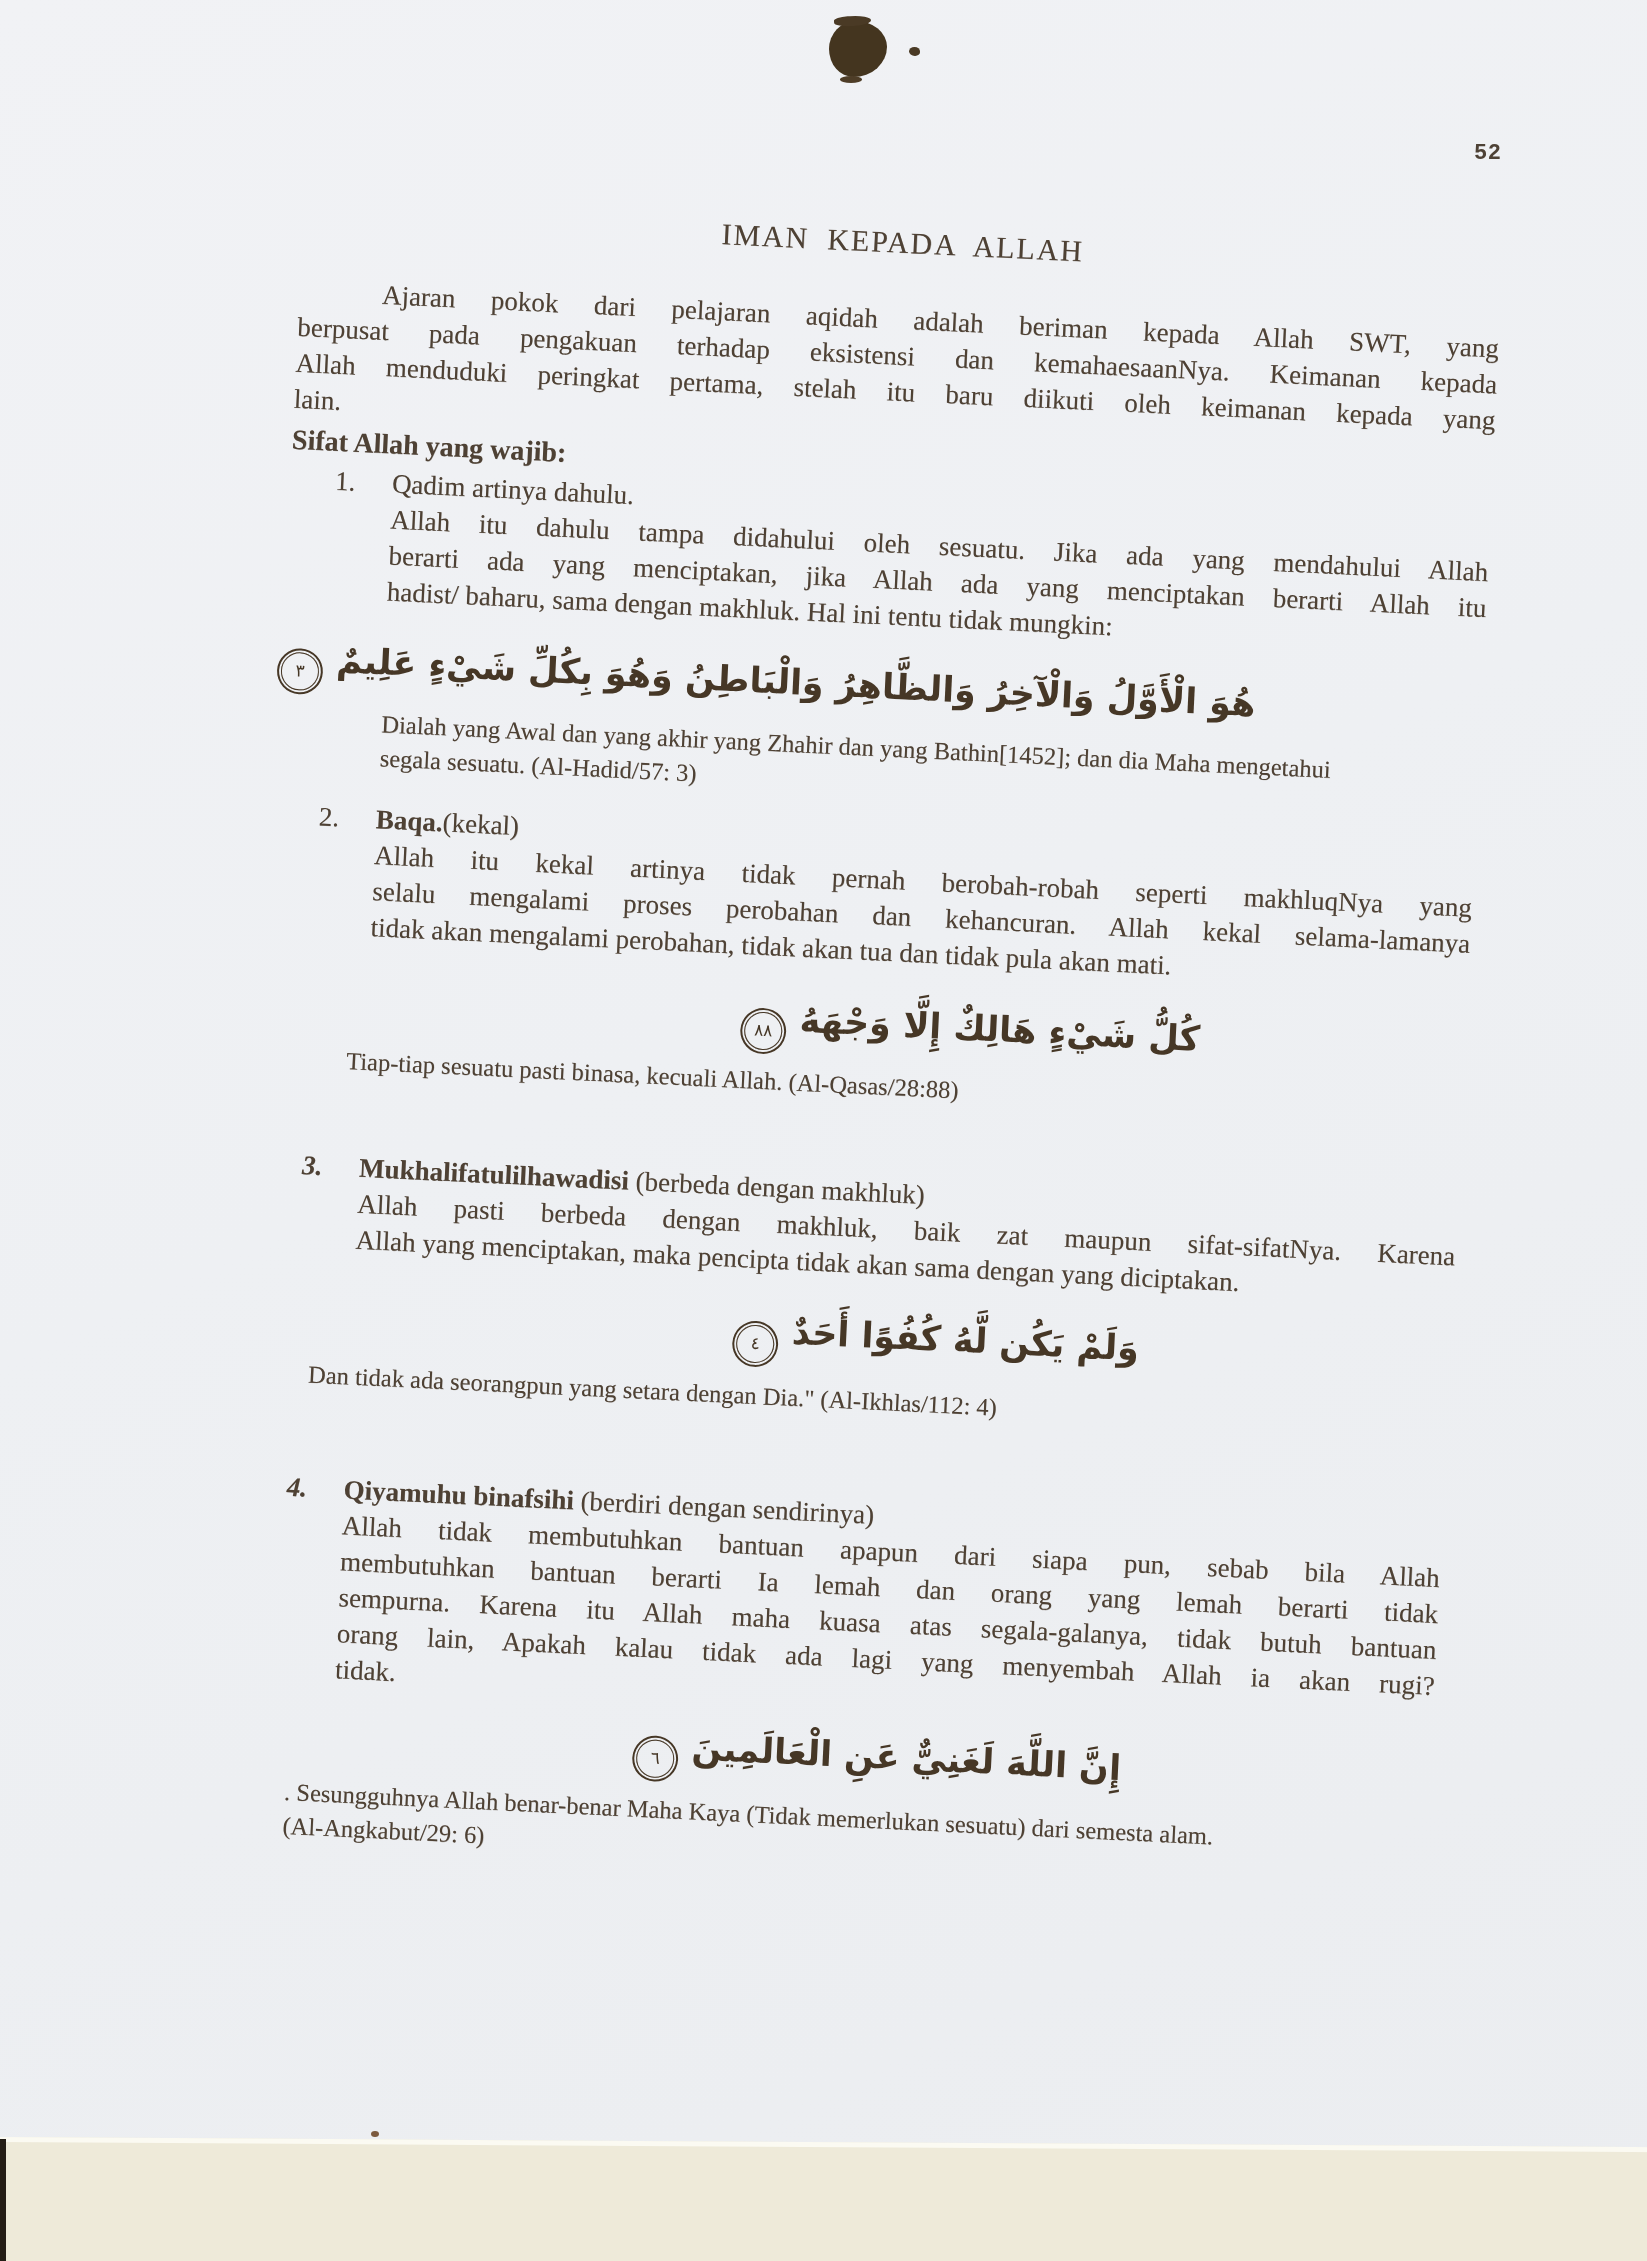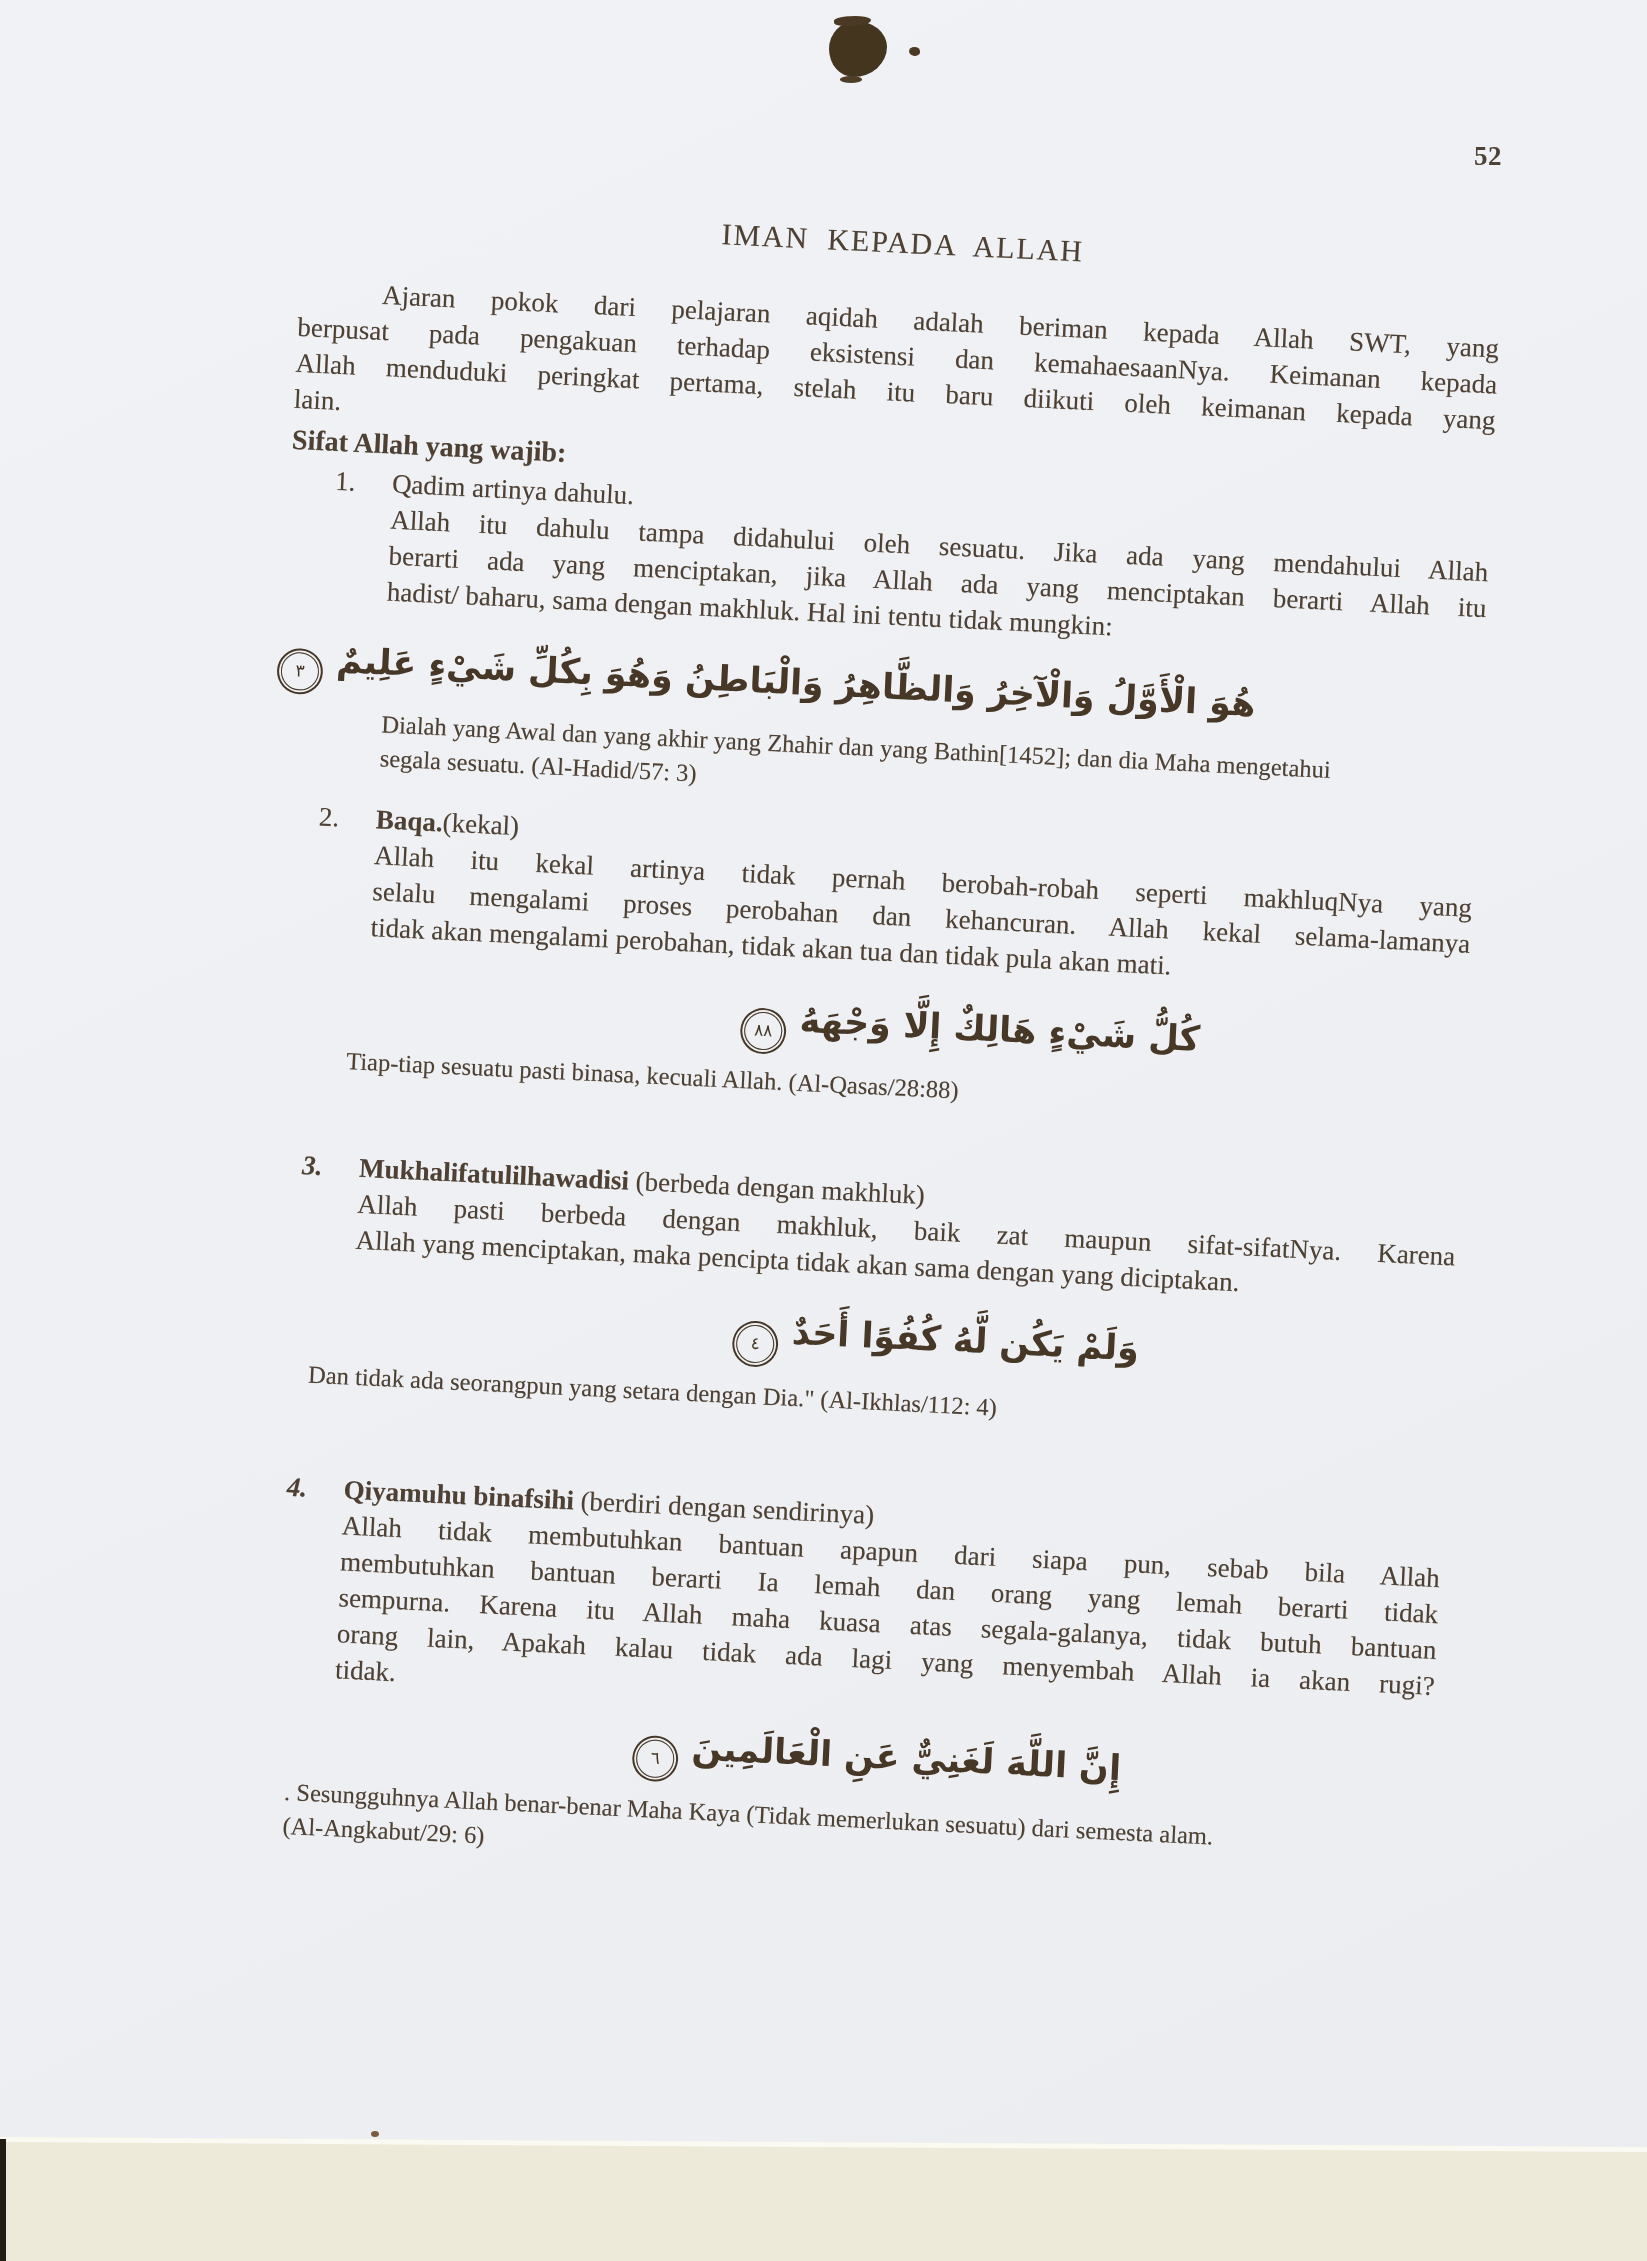--- a/index.html
+++ b/index.html
@@ -54,22 +54,23 @@
     border-radius: 50%;
   }
   .blot-dot {
     position: absolute; left: 909px; top: 47px;
     width: 11px; height: 9px;
     background: #4a3a25;
     border-radius: 50% 50% 45% 55%;
   }
   .page-num {
     position: absolute; left: 1474px; top: 141px;
-    font-size: 27px; font-weight: bold; color: #4e4236;
+    font-size: 22px; font-weight: bold; color: #4e4236;
     letter-spacing: 0.6px;
+    font-family: Liberation Mono, monospace;
   }
   
   .content {
     position: absolute; left: 304px; top: 191px;
     width: 1201px;
     transform: rotate(2.75deg);
     transform-origin: 0 0;
     color: #4e4134;
     font-size: 27px;
     line-height: 36px;

